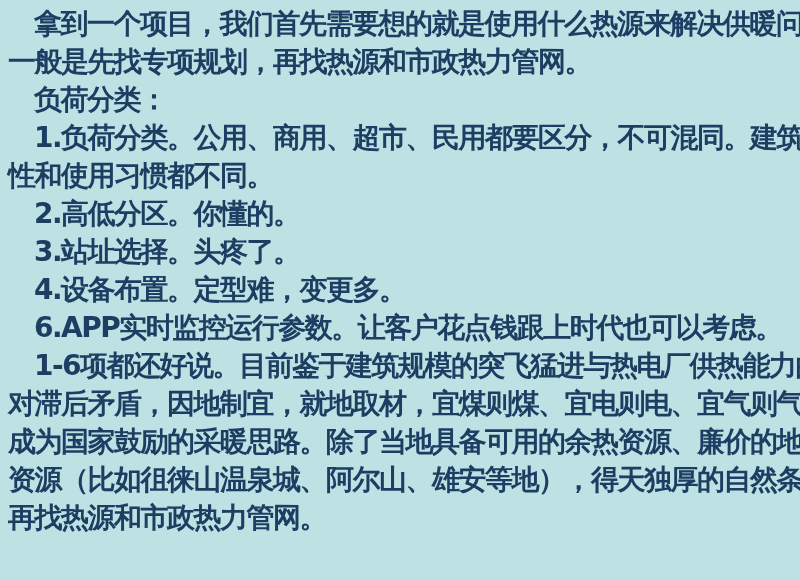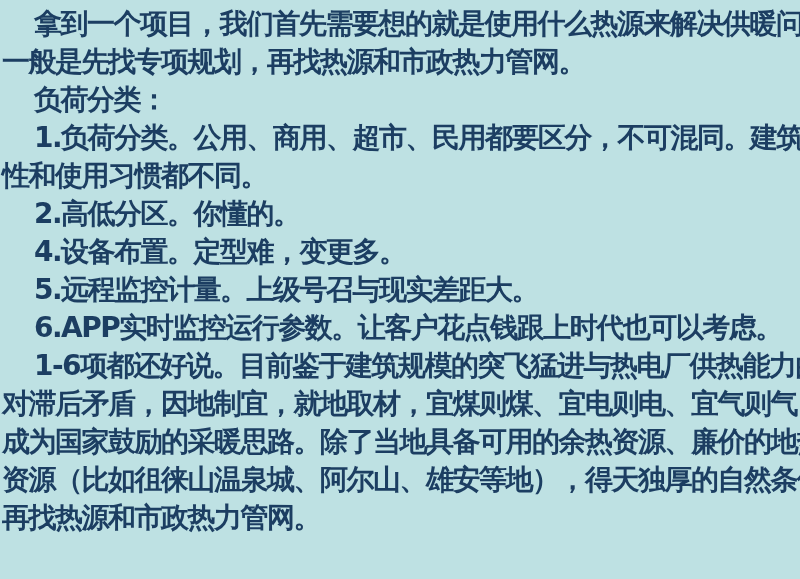--- a/index.html
+++ b/index.html
@@ -21,38 +21,38 @@
   .line {
     font-family: "DejaVu Sans", "Liberation Sans", sans-serif;
     font-weight: bold;
     font-size: 28px;
     line-height: 38px;
     height: 38px;
     color: #1c3e62;
     white-space: nowrap;
     overflow: hidden;
     letter-spacing: -1.5px;
-    padding-left: 2px;
+    padding-left: 8px;
     transform-origin: left center;
   }
   .line.indent {
     padding-left: 34px;
   }
 </style>
 </head>
 <body>
 
 <div class="page">
   <div class="line indent">拿到一个项目，我们首先需要想的就是使用什么热源来解决供暖问题。</div>
   <div class="line">一般是先找专项规划，再找热源和市政热力管网。</div>
   <div class="line indent">负荷分类：</div>
   <div class="line indent">1.负荷分类。公用、商用、超市、民用都要区分，不可混同。建筑特</div>
   <div class="line">性和使用习惯都不同。</div>
   <div class="line indent">2.高低分区。你懂的。</div>
+  <div class="line indent">3.站址选择。头疼了。</div>
   <div class="line indent">4.设备布置。定型难，变更多。</div>
-  <div class="line indent">5.远程监控计量。上级号召与现实差距大。</div>
   <div class="line indent">6.APP实时监控运行参数。让客户花点钱跟上时代也可以考虑。</div>
   <div class="line indent">1-6项都还好说。目前鉴于建筑规模的突飞猛进与热电厂供热能力的相</div>
   <div class="line">对滞后矛盾，因地制宜，就地取材，宜煤则煤、宜电则电、宜气则气，</div>
   <div class="line">成为国家鼓励的采暖思路。除了当地具备可用的余热资源、廉价的地热</div>
   <div class="line">资源（比如徂徕山温泉城、阿尔山、雄安等地），得天独厚的自然条件</div>
   <div class="line">再找热源和市政热力管网。</div>
 </div>
 
 </body></html>

